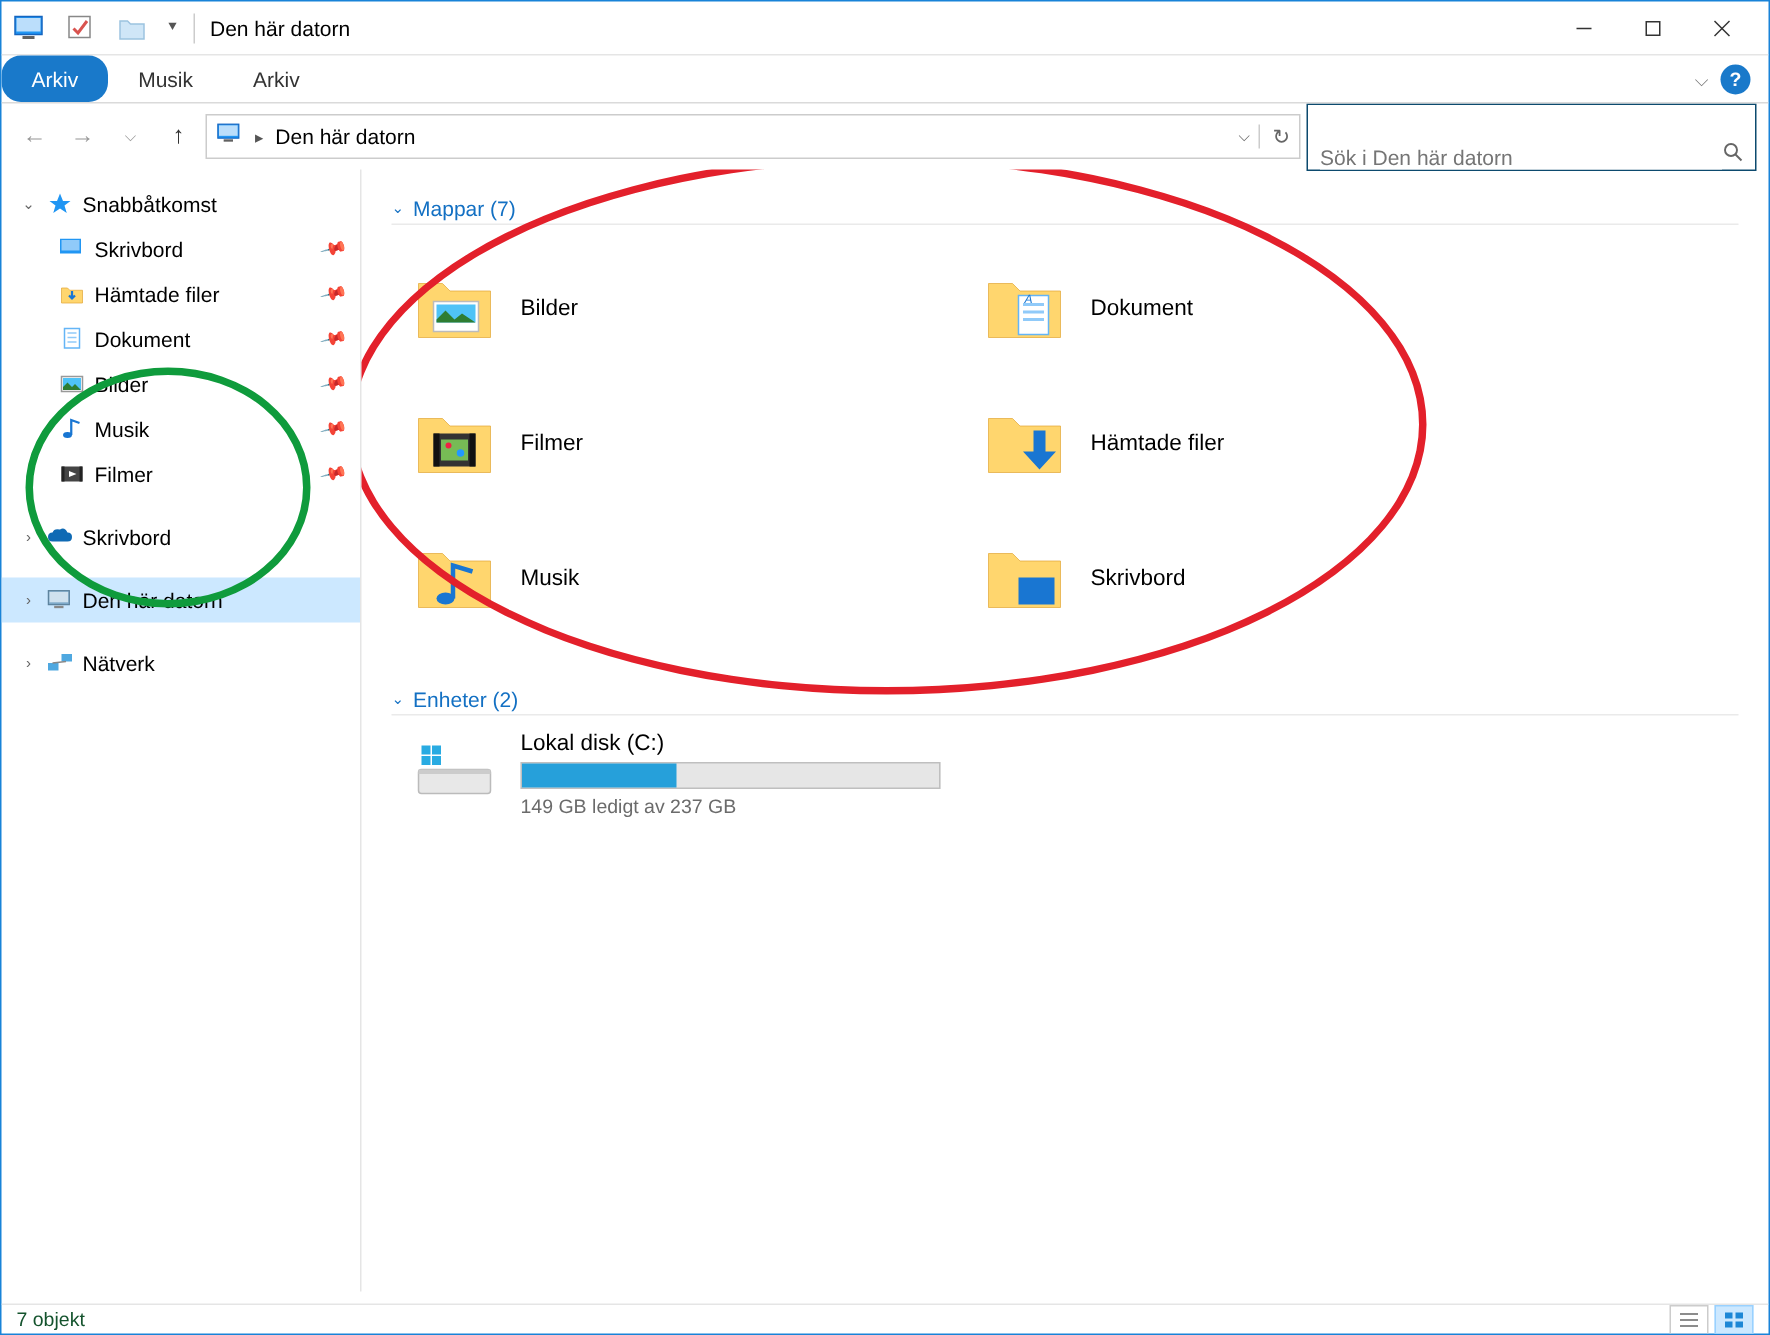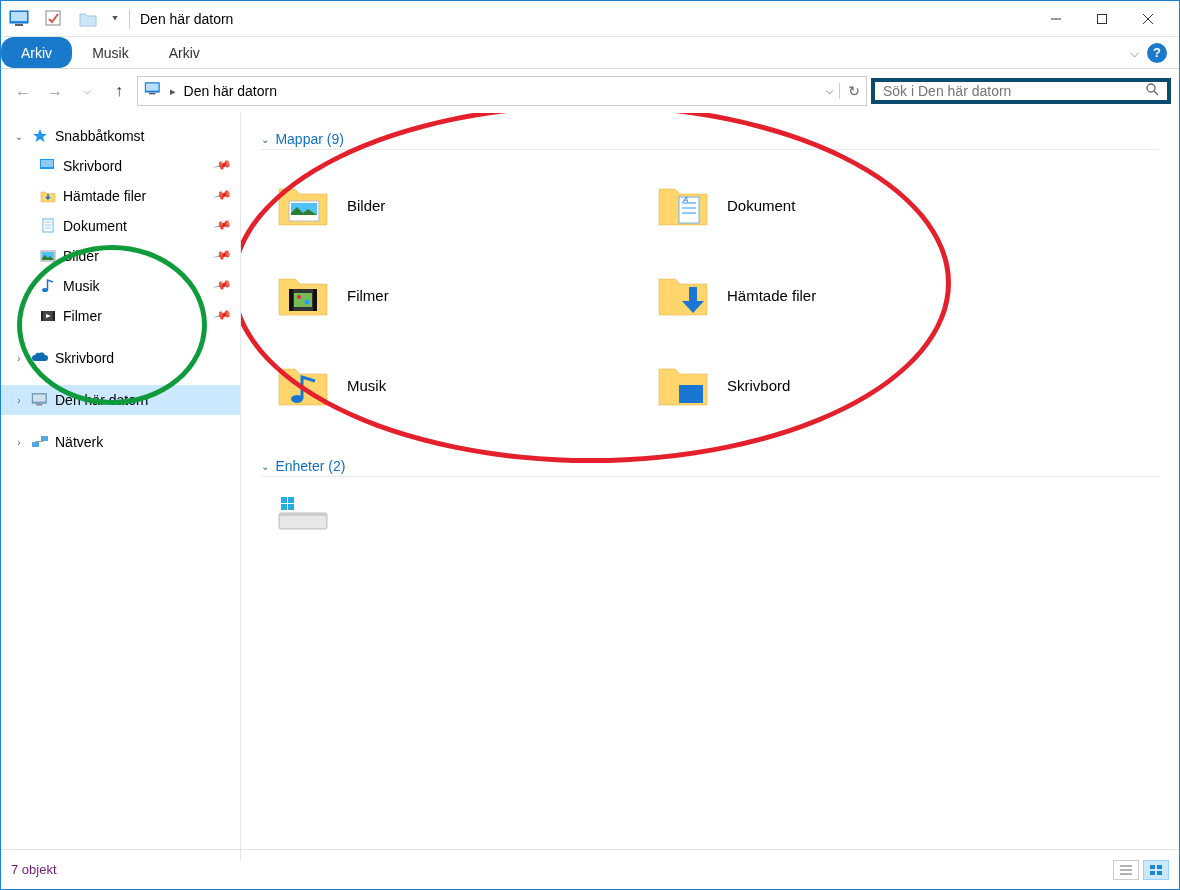--- a/index.html
+++ b/index.html
@@ -21,21 +21,21 @@
 .ribbon-right { margin-left: auto; display: flex; align-items: center; gap: 8px; padding-right: 12px; }
 .help-icon { width: 20px; height: 20px; border-radius: 50%; background: #1979ca; color: #fff; display: flex; align-items: center; justify-content: center; font-size: 13px; font-weight: bold; }
 
 
 .navbar { height: 44px; display: flex; align-items: center; padding: 4px 8px; gap: 4px; }
 .nav-btn { width: 28px; height: 28px; display: flex; align-items: center; justify-content: center; color: #999; font-size: 16px; }
 .nav-btn.enabled { color: #333; }
 .address-bar { flex: 1; height: 30px; border: 1px solid #ccc; display: flex; align-items: center; padding: 0 6px; gap: 8px; }
 .address-text { font-size: 14px; }
 .address-right { margin-left: auto; display: flex; align-items: center; gap: 6px; color: #666; }
-.search-box { width: 300px; height: 26px; border: 4px solid #0c4a6e; display: flex; align-items: center; padding: 0 8px; }
+.search-box { width: 300px; height: 45px; border: 1px solid #0c4a6e; display: flex; align-items: flex-end; padding: 0 8px; }
 .search-input { flex: 1; border: none; outline: none; font-size: 14px; color: #666; }
 .search-icon { color: #666; }
 
 
 .content { display: flex; height: calc(100% - 36px - 32px - 44px - 28px); position: relative; }
 .sidebar { width: 240px; border-right: 1px solid #e5e5e5; padding: 8px 0; overflow-y: auto; }
 .tree-item { display: flex; align-items: center; height: 30px; padding-left: 12px; font-size: 14px; gap: 6px; cursor: default; }
 .tree-item.selected { background: #cce8ff; }
 .tree-item.child { padding-left: 38px; }
 .tree-chevron { width: 12px; font-size: 10px; color: #666; display: inline-flex; justify-content: center; }
@@ -52,21 +52,21 @@
 
 .drive-item { display: flex; align-items: flex-start; gap: 16px; margin-left: 14px; margin-top: 6px; }
 .drive-icon { width: 56px; height: 44px; position: relative; top: 4px; }
 .drive-info { display: flex; flex-direction: column; gap: 4px; }
 .drive-name { font-size: 15px; }
 .drive-bar { width: 280px; height: 18px; border: 1px solid #bfbfbf; background: #e6e6e6; position: relative; }
 .drive-bar-fill { position: absolute; left: 0; top: 0; bottom: 0; background: #26a0da; }
 .drive-text { font-size: 13px; color: #6b6b6b; }
 
 
-.statusbar { position: absolute; bottom: 0; left: 0; right: 0; height: 40px; border-top: 1px solid #e5e5e5; display: flex; align-items: center; padding: 0 10px; font-size: 13px; color: #701a75; }
+.statusbar { position: absolute; bottom: 0; left: 0; right: 0; height: 20px; border-top: 1px solid #e5e5e5; display: flex; align-items: center; padding: 0 10px; font-size: 13px; color: #14532d; }
 .statusbar .view-icons { margin-left: auto; display: flex; gap: 4px; }
 .view-icon-btn { width: 26px; height: 20px; border: 1px solid #ccc; display: flex; align-items: center; justify-content: center; font-size: 11px; color: #666; }
 .view-icon-btn.active { background: #cce8ff; border-color: #99d1ff; }
 
 
 .overlay { position: absolute; pointer-events: none; }
 .red-ellipse { border: 5px solid #e3202b; border-radius: 50%; }
 .green-circle { border: 5px solid #0f9b3c; border-radius: 50%; }
 
 
@@ -279,21 +279,21 @@
         </span>
       <span>Nätverk</span>
     </div>
 
   </div>
 
   <div class="main-panel">
 
     <div class="section-header">
       <span class="section-chevron">⌄</span>
-      <span>Mappar (9)</span>
+      <span>Mappar (7)</span>
     </div>
 
     <div class="folder-grid">
 
       <div class="folder-item">
         <div class="folder-icon">
           <svg width="56" height="56" viewBox="0 0 56 56">
               <path class="folder-svg" d="M4 12 L20 12 L25 17 L52 17 L52 48 L4 48 Z"></path>
               <rect x="14" y="24" width="30" height="20" fill="#fff" stroke="#bbb"></rect>
               <rect x="16" y="26" width="26" height="12" fill="#4fc3f7"></rect>
@@ -374,20 +374,27 @@
         <svg width="56" height="44" viewBox="0 0 56 44">
             <rect x="4" y="22" width="48" height="16" rx="2" fill="#e8e8e8" stroke="#bbb"></rect>
             <rect x="4" y="22" width="48" height="3" fill="#ccc"></rect>
             <rect x="6" y="6" width="14" height="14" fill="#fff"></rect>
             <rect x="6" y="6" width="6" height="6" fill="#29abe2"></rect>
             <rect x="13" y="6" width="6" height="6" fill="#29abe2"></rect>
             <rect x="6" y="13" width="6" height="6" fill="#29abe2"></rect>
             <rect x="13" y="13" width="6" height="6" fill="#29abe2"></rect>
           </svg>
       </div>
+      <div class="drive-info">
+        <span class="drive-name">Lokal disk (C:)</span>
+        <div class="drive-bar">
+          <div class="drive-bar-fill" style="width:37%;"></div>
+        </div>
+        <span class="drive-text">149 GB ledigt av 237 GB</span>
+      </div>
     </div>
 
     <div class="overlay red-ellipse" style="left:-10px; top:-10px; width:720px; height:360px;"></div>
   </div>
 
   <div class="overlay green-circle" style="left:16px; top:132px; width:190px; height:160px;"></div>
 
 </div>
 
 <div class="statusbar">

